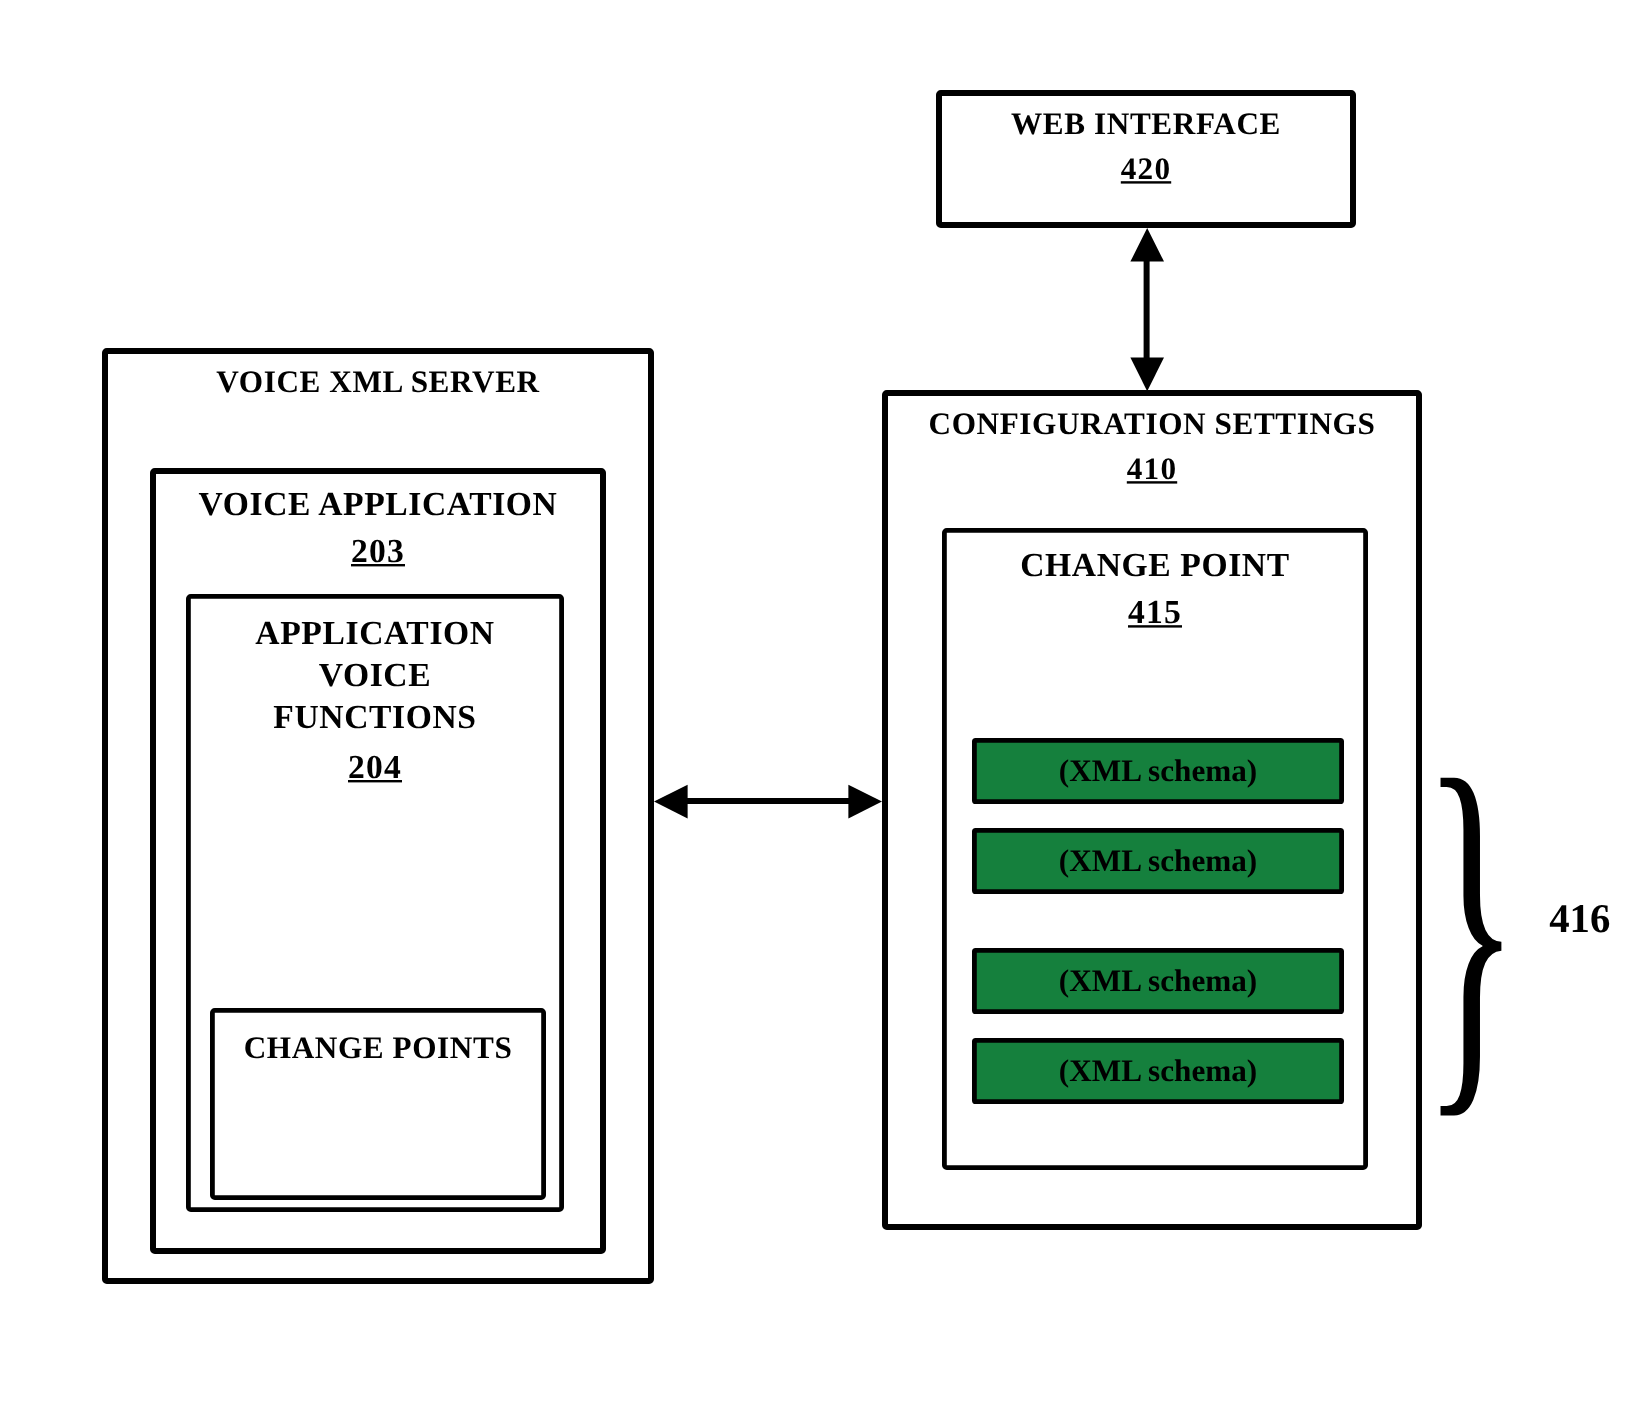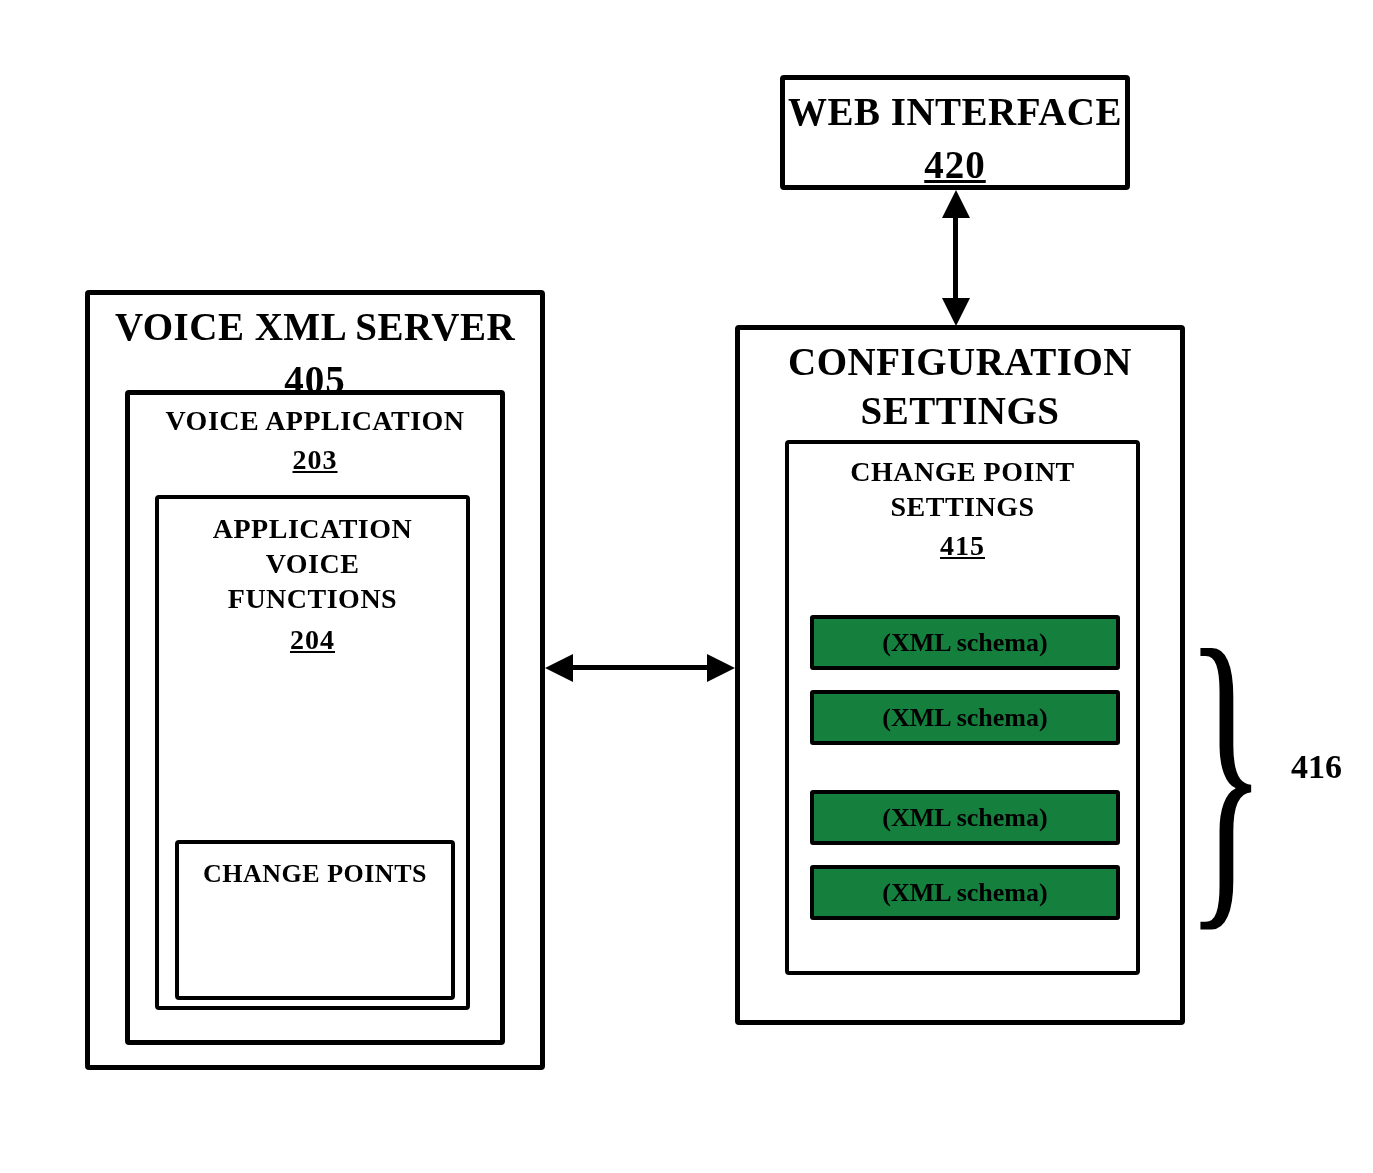--- a/index.html
+++ b/index.html
@@ -55,21 +55,21 @@
     align-items: center;
     justify-content: center;
     font-size: 26px;
     border-radius: 3px;
   }
   #schema1 { left: 810px; top: 615px; width: 310px; height: 55px; }
   #schema2 { left: 810px; top: 690px; width: 310px; height: 55px; }
   #schema3 { left: 810px; top: 790px; width: 310px; height: 55px; }
   #schema4 { left: 810px; top: 865px; width: 310px; height: 55px; }
   
-  .t-lg { font-size: 39px; line-height: 1.25; }
+  .t-lg { font-size: 26px; line-height: 1.25; }
   .t-md { font-size: 28px; line-height: 1.25; }
   .t-sm { font-size: 26px; line-height: 1.25; }
   
   .arrow {
     position: absolute;
     background: #000;
   }
   .arrow-h { height: 5px; }
   .arrow-v { width: 5px; }
   .arrowhead {
@@ -108,21 +108,20 @@
   <div id="box-web-interface" class="box">
     <div class="header-block">
       <div class="title t-lg">WEB INTERFACE</div>
       <div class="ref t-lg" style="margin-top:4px;">420</div>
     </div>
   </div>
 
   <div id="box-voice-xml-server" class="box">
     <div class="header-block">
       <div class="title t-lg">VOICE XML SERVER</div>
-      <div class="ref t-lg" style="margin-top:4px;">405</div>
     </div>
   </div>
 
   <div id="box-voice-application" class="box">
     <div class="header-block">
       <div class="title t-md">VOICE APPLICATION</div>
       <div class="ref t-md" style="margin-top:4px;">203</div>
     </div>
   </div>
 
@@ -144,21 +143,20 @@
   <div id="box-config-db" class="box">
     <div class="header-block">
       <div class="title t-lg">CONFIGURATION SETTINGS</div>
       <div class="ref t-lg" style="margin-top:4px;">410</div>
     </div>
   </div>
 
   <div id="box-change-point-settings" class="box">
     <div class="header-block" style="padding-top:10px;">
       <div class="title t-md">CHANGE POINT</div>
-      <div class="title t-md">SETTINGS</div>
       <div class="ref t-md" style="margin-top:4px;">415</div>
     </div>
   </div>
 
   <div id="schema1" class="schema-box">
       <span>(XML schema)</span>
     </div>
   <div id="schema2" class="schema-box">
       <span>(XML schema)</span>
     </div>

